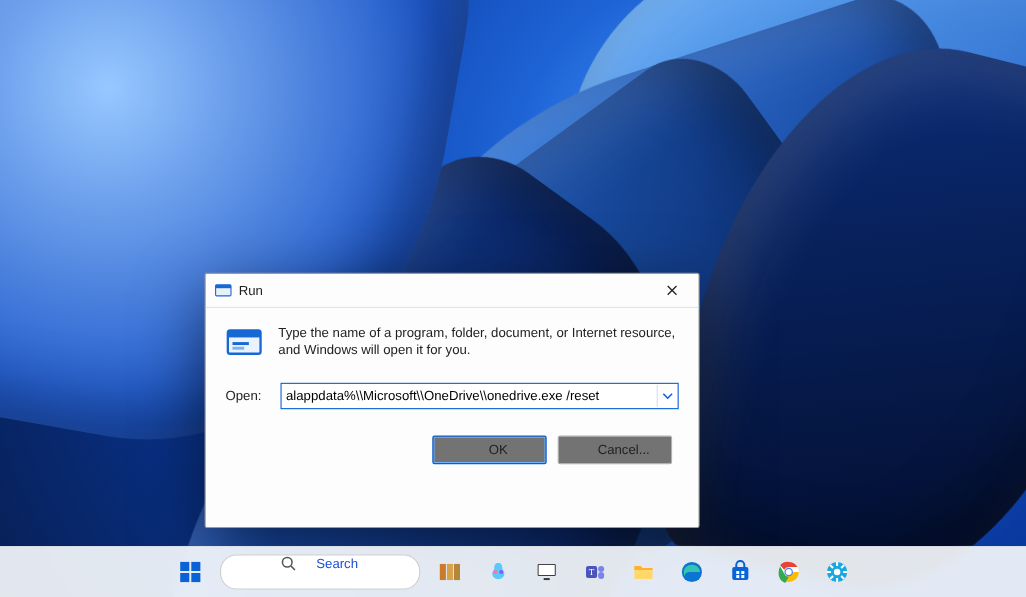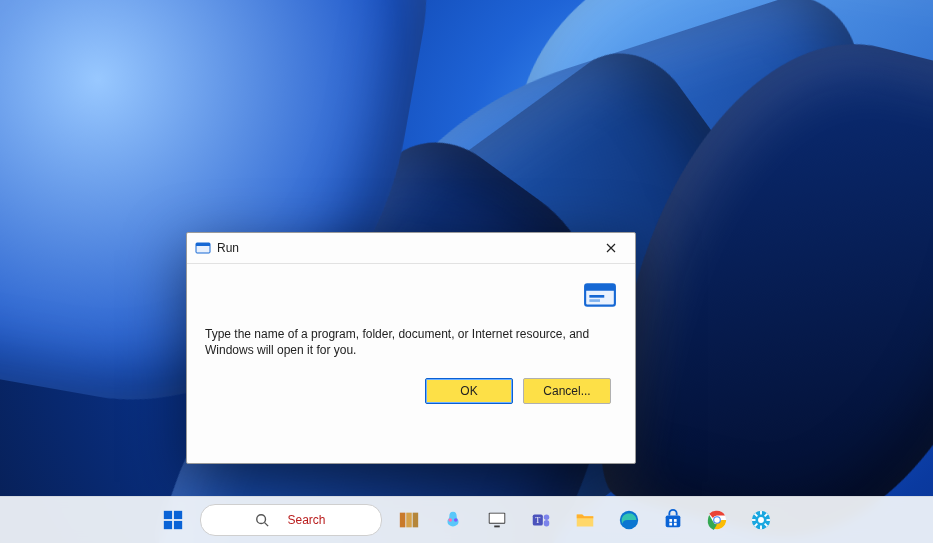--- a/index.html
+++ b/index.html
@@ -27,21 +27,21 @@
     border-radius: 50% 10% 50% 10% / 60% 20% 60% 20%;
     box-shadow: inset -20px -20px 60px rgba(0,0,0,.35),
                 inset 20px 20px 60px rgba(255,255,255,.15);
     filter: blur(.3px);
   }
 
   
   .run-dialog {
     position: absolute;
     left: 186px;
-    top: 232px;
+    top: 248px;
     width: 448px;
     height: 230px;
     background: #fdfdfd;
     border: 1px solid #9a9a9a;
     border-radius: 2px;
     box-shadow: 0 18px 60px rgba(0,0,0,.5);
     display: flex;
     flex-direction: column;
   }
   .titlebar {
@@ -66,23 +66,22 @@
 
   .dialog-body {
     flex: 1;
     padding: 14px 18px 10px 18px;
     display: flex;
     flex-direction: column;
   }
   .intro-row {
     display: flex;
     gap: 14px;
-    align-items: flex-end;
+    align-items: flex-start;
     margin-bottom: 20px;
-    flex-direction: column;
   }
   .run-big-icon {
     width: 34px; height: 34px; flex:0 0 34px;
     display:flex;align-items:center;justify-content:center;
   }
   .intro-text { font-size: 12px; line-height: 1.35; }
 
   .open-row {
     display:flex;
     align-items:center;
@@ -118,25 +117,26 @@
   .button-row {
     display:flex;
     justify-content:flex-end;
     gap:10px;
     padding-right:6px;
   }
   .win-btn {
     min-width:86px;
     height:24px;
     border:1px solid #b0b0b0;
-    background:#fde047;
+    background:#737373;
     font-size:12px;
     display:flex;align-items:center;justify-content:center;
     border-radius:2px;
     cursor:default;
+    padding-left:16px;
   }
   .win-btn.default {
     border-color:#0a5fd4;
     box-shadow: inset 0 0 0 1px #6fb0ff;
   }
 
   
   .taskbar {
     position:absolute;
     left:0;right:0;bottom:0;
@@ -154,24 +154,24 @@
     display:flex;align-items:center;justify-content:center;
     border-radius:4px;
   }
   .tb-icon { width:34px; }
   .tb-icon svg { width:22px;height:22px; }
   .searchbox {
     width:160px;height:30px;
     background:#fff;
     border:1px solid #cfcfcf;
     border-radius:15px;
-    display:flex;align-items:center;
+    display:flex;align-items:flex-start;
     padding:0 10px;
     gap:18px;
-    font-size:12px;color:#b91c1c;
+    font-size:12px;color:#1d4ed8;
   }
   .searchbox .mag { width:14px;height:14px; color:#555; }
   .searchbox span { pointer-events:none; }
 </style>
 </head>
 <body>
 
 <div class="wallpaper">
   <div class="petal" style="left:520px;top:-60px;width:520px;height:360px;background:linear-gradient(135deg,#6fb8ff,#0e49b5);transform:rotate(8deg);"></div>
   <div class="petal" style="left:340px;top:60px;width:560px;height:340px;background:linear-gradient(135deg,#3e8cf5,#072b7a);transform:rotate(-18deg);"></div>
@@ -204,20 +204,31 @@
         <svg viewBox="0 0 32 32">
             <rect x="2" y="6" width="28" height="20" rx="2" fill="#eaf2fe" stroke="#1668d4" stroke-width="2"></rect>
             <rect x="2" y="6" width="28" height="6" fill="#1668d4"></rect>
             <rect x="6" y="16" width="14" height="2.5" fill="#1668d4"></rect>
             <rect x="6" y="20" width="10" height="2.5" fill="#7fb2ef"></rect>
           </svg>
       </span>
       <div class="intro-text">Type the name of a program, folder, document, or Internet resource, and Windows will open it for you.</div>
     </div>
 
+    <div class="open-row">
+      <div class="open-label">Open:</div>
+      <div class="combo">
+        <input type="text" value="alappdata%\\Microsoft\\OneDrive\\onedrive.exe /reset" style="">
+        <div class="dropdown-btn">
+          <svg width="10" height="10" viewBox="0 0 10 10">
+              <path d="M1 3 L5 7 L9 3" stroke="currentColor" stroke-width="1.4" fill="none"></path>
+            </svg>
+        </div>
+      </div>
+    </div>
 
     <div class="button-row">
       <div class="win-btn default">OK</div>
       <div class="win-btn">Cancel...</div>
     </div>
   </div>
 </div>
 
 <div class="taskbar">
 

